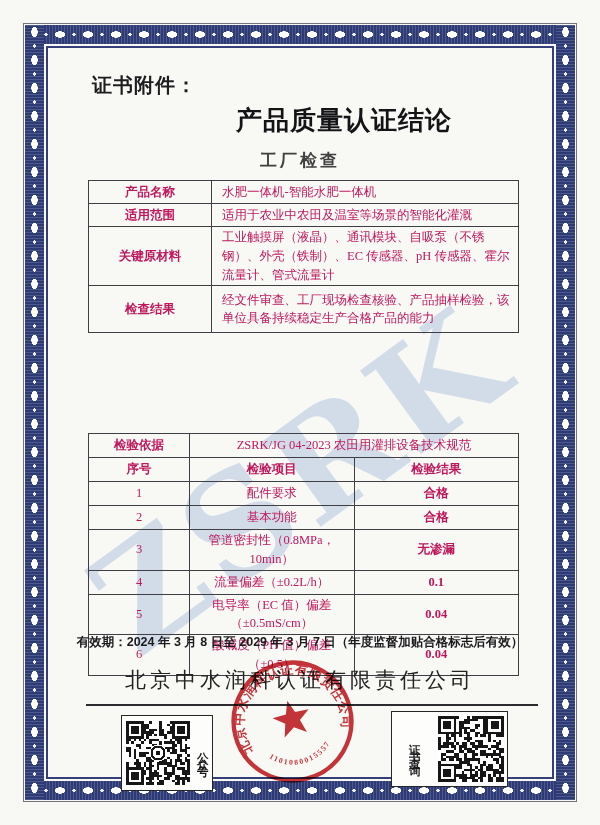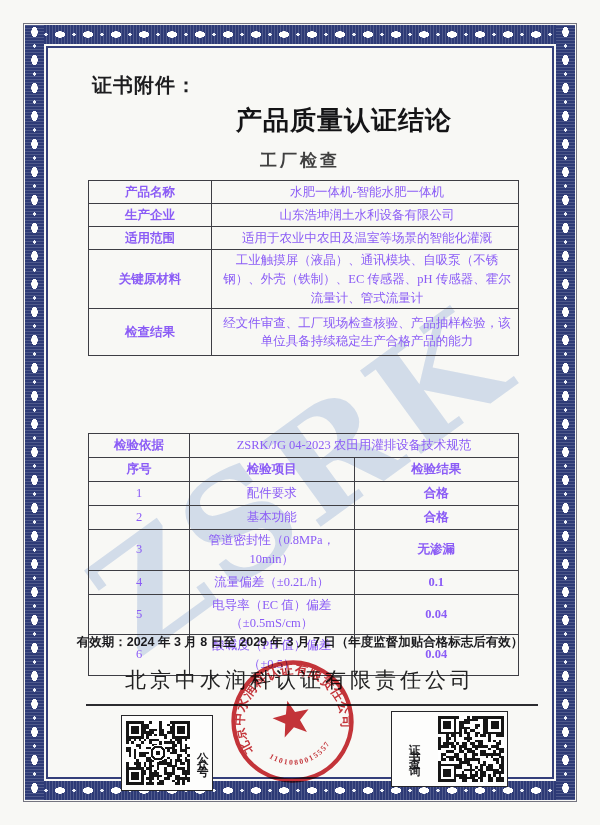--- a/index.html
+++ b/index.html
@@ -35,25 +35,25 @@
   .attachment{position:absolute;left:92px;top:72px;font-size:20px;font-weight:bold;letter-spacing:1px;}
   .title{position:absolute;left:0;top:99px;width:100%;margin:4px;text-align:center;
     font-family:"Liberation Sans",sans-serif;font-size:26px;font-weight:bold;letter-spacing:1px;color:#141416;padding-left:40px;}
   .sec-heading{position:absolute;left:0;width:100%;margin:0;text-align:center;
     font-family:"Liberation Sans",sans-serif;font-size:17px;font-weight:bold;letter-spacing:3px;color:#404040;}
   .h-factory{top:149px;}
   .h-sampling{top:402px;}
 
   
   table{position:absolute;left:88px;border-collapse:collapse;table-layout:fixed;width:431px;
-    font-size:12.5px;color:#8b5cf6;background:transparent;}
+    font-size:12.5px;color:#be185d;background:transparent;}
   td{border:1px solid #3e3e44;padding:1px 6px;line-height:1.5;background:transparent;}
   .t1{top:180px;}
   .t1 td.lab{width:110px;text-align:center;font-weight:600;}
-  .t1 td.val{text-align:center;padding-left:10px;}
+  .t1 td.val{text-align:left;padding-left:10px;}
   .t1 tr.single{height:23px;}
   .t1 tr.double{height:47px;}
   .t2{top:433px;}
   .t2 td{text-align:center;height:21px;margin-left:14px;}
   .t2 .c-no{width:88px;}
   .t2 .c-item{width:231px;}
   .t2 .c-res{width:112px;font-weight:bold;}
   .t2 td.lab{font-weight:600;}
 
   
@@ -92,24 +92,20 @@
 
   <div class="attachment">证书附件：</div>
   <h1 class="title">产品质量认证结论</h1>
 
   <h2 class="sec-heading h-factory">工厂检查</h2>
   <table class="t1">
     <tbody>
         <tr class="single">
       <td class="lab">产品名称</td>
       <td class="val">水肥一体机-智能水肥一体机</td>
-    </tr>
-    <tr class="single">
-      <td class="lab">生产企业</td>
-      <td class="val">山东浩坤润土水利设备有限公司</td>
     </tr>
     <tr class="single">
       <td class="lab">适用范围</td>
       <td class="val">适用于农业中农田及温室等场景的智能化灌溉</td>
     </tr>
     <tr class="double">
       <td class="lab">关键原材料</td>
       <td class="val">工业触摸屏（液晶）、通讯模块、自吸泵（不锈钢）、外壳（铁制）、EC 传感器、pH 传感器、霍尔流量计、管式流量计</td>
     </tr>
     <tr class="double">

